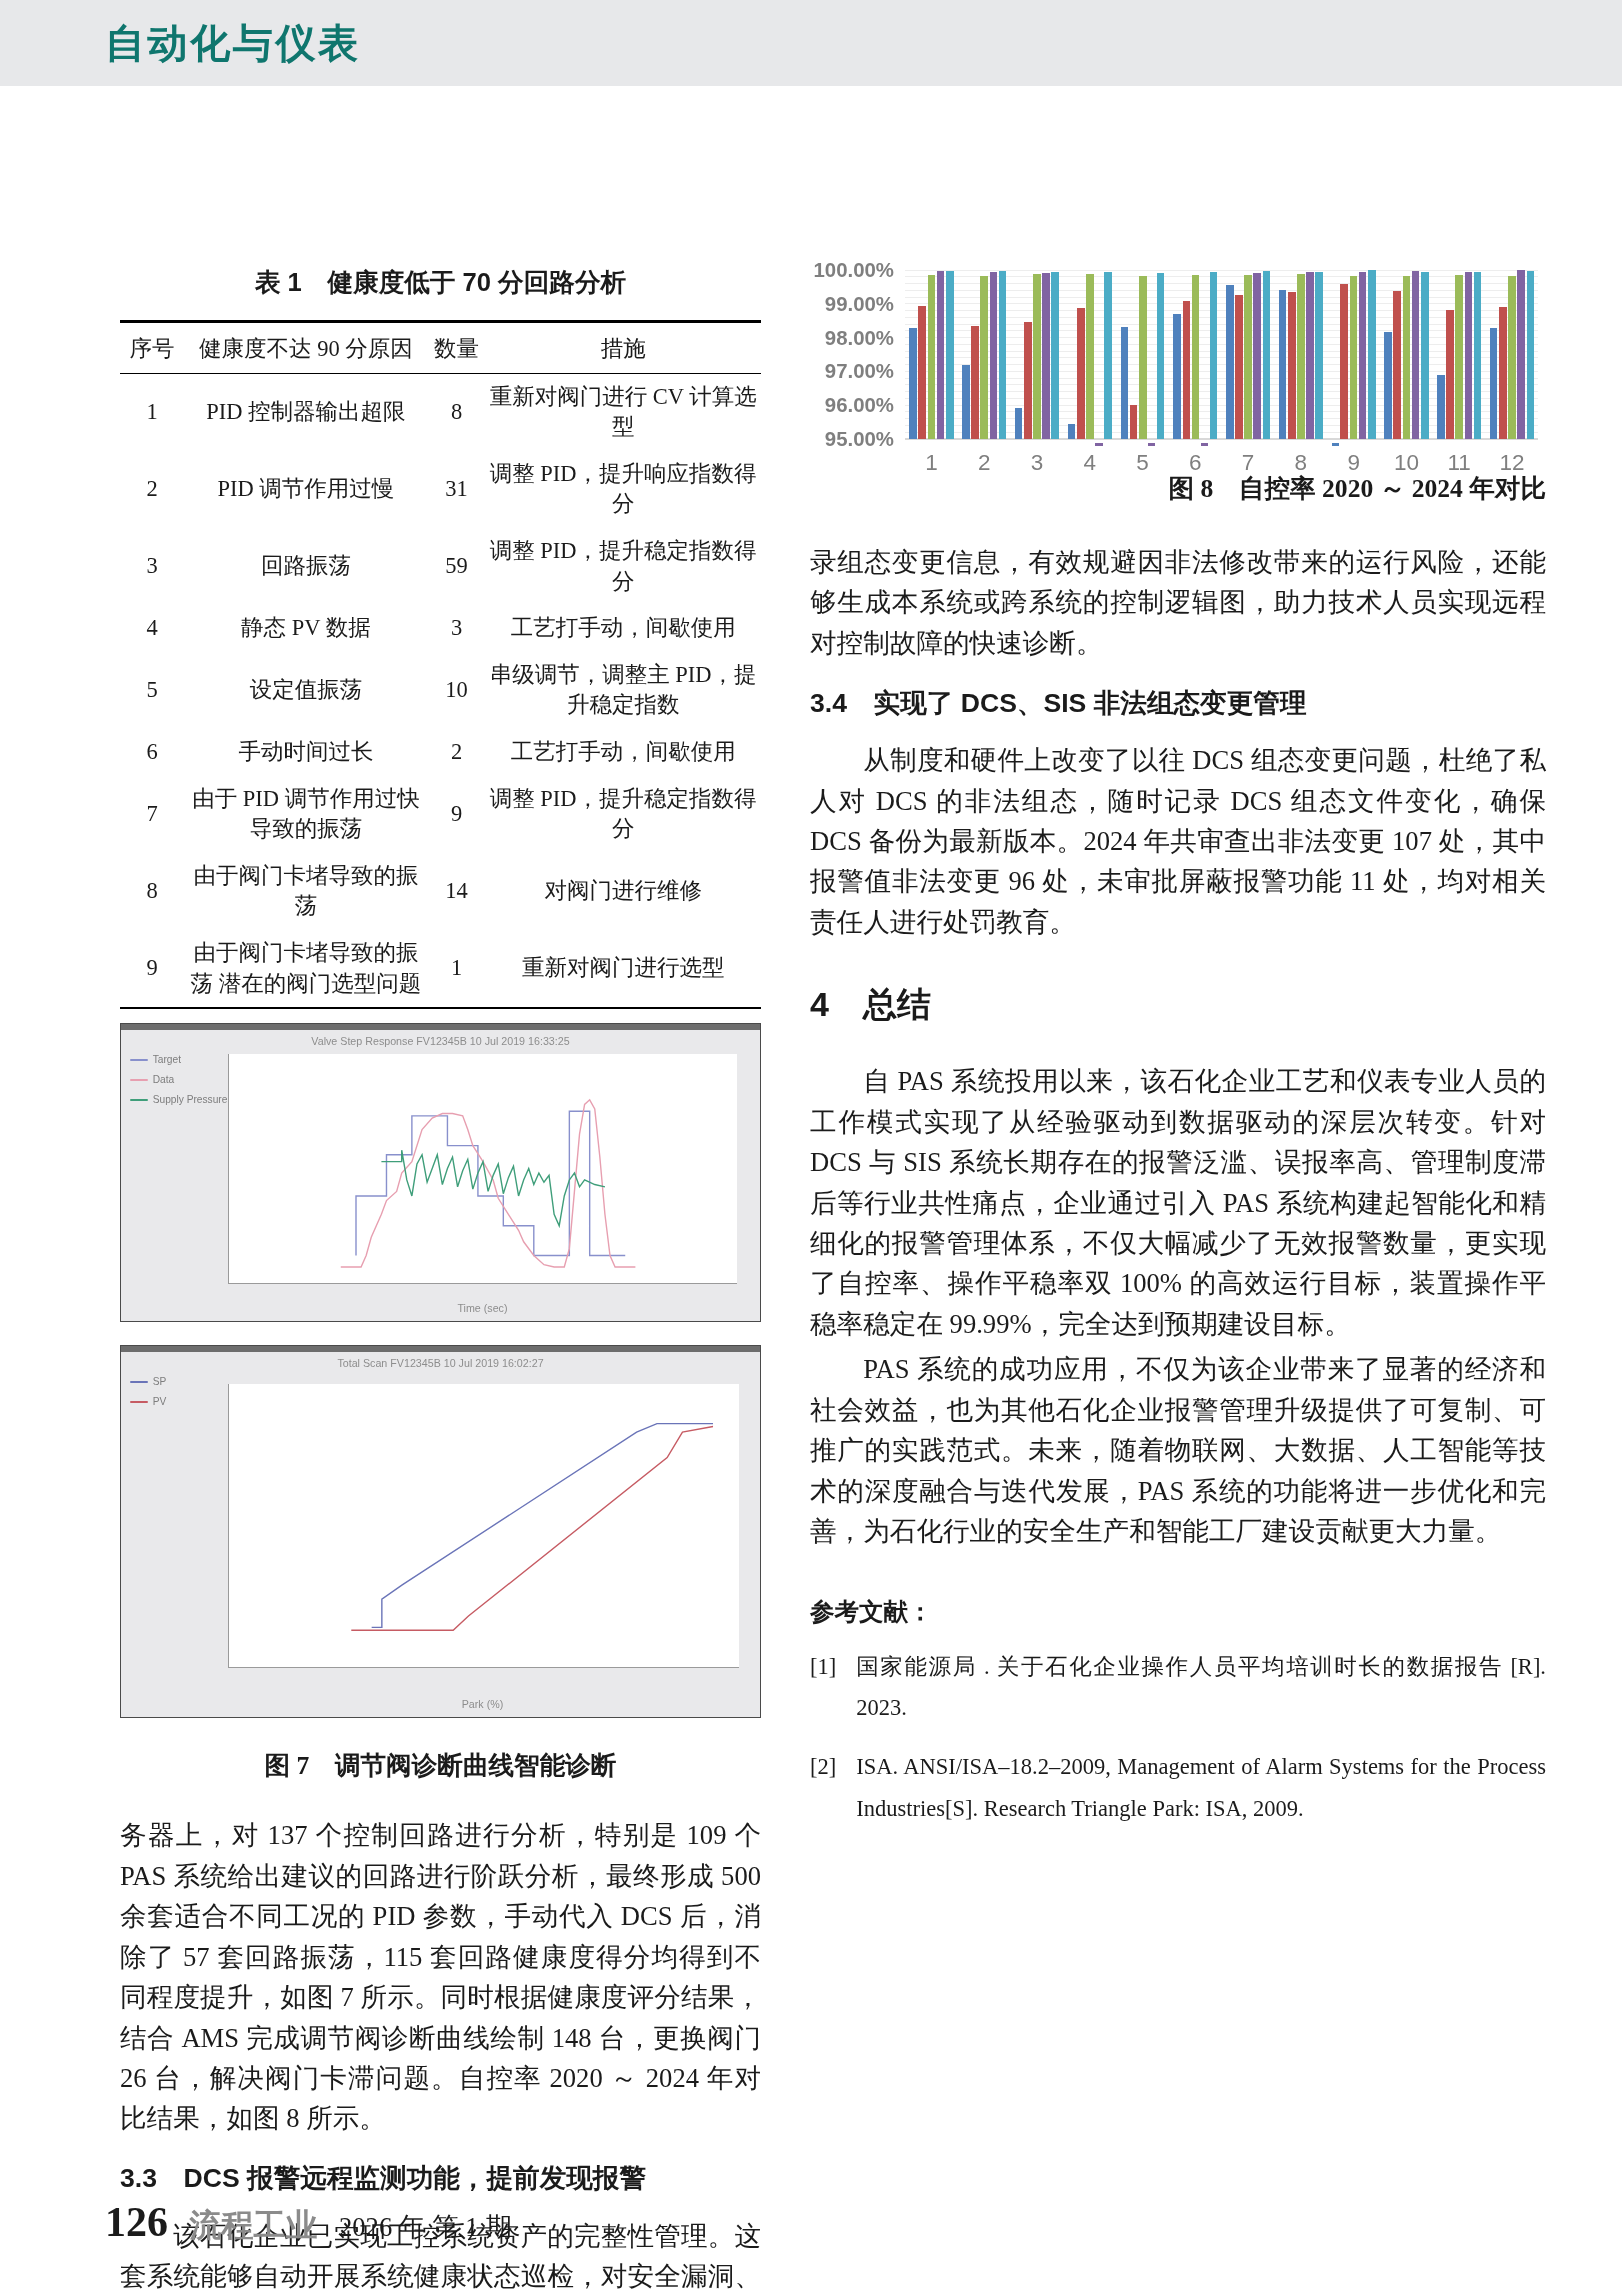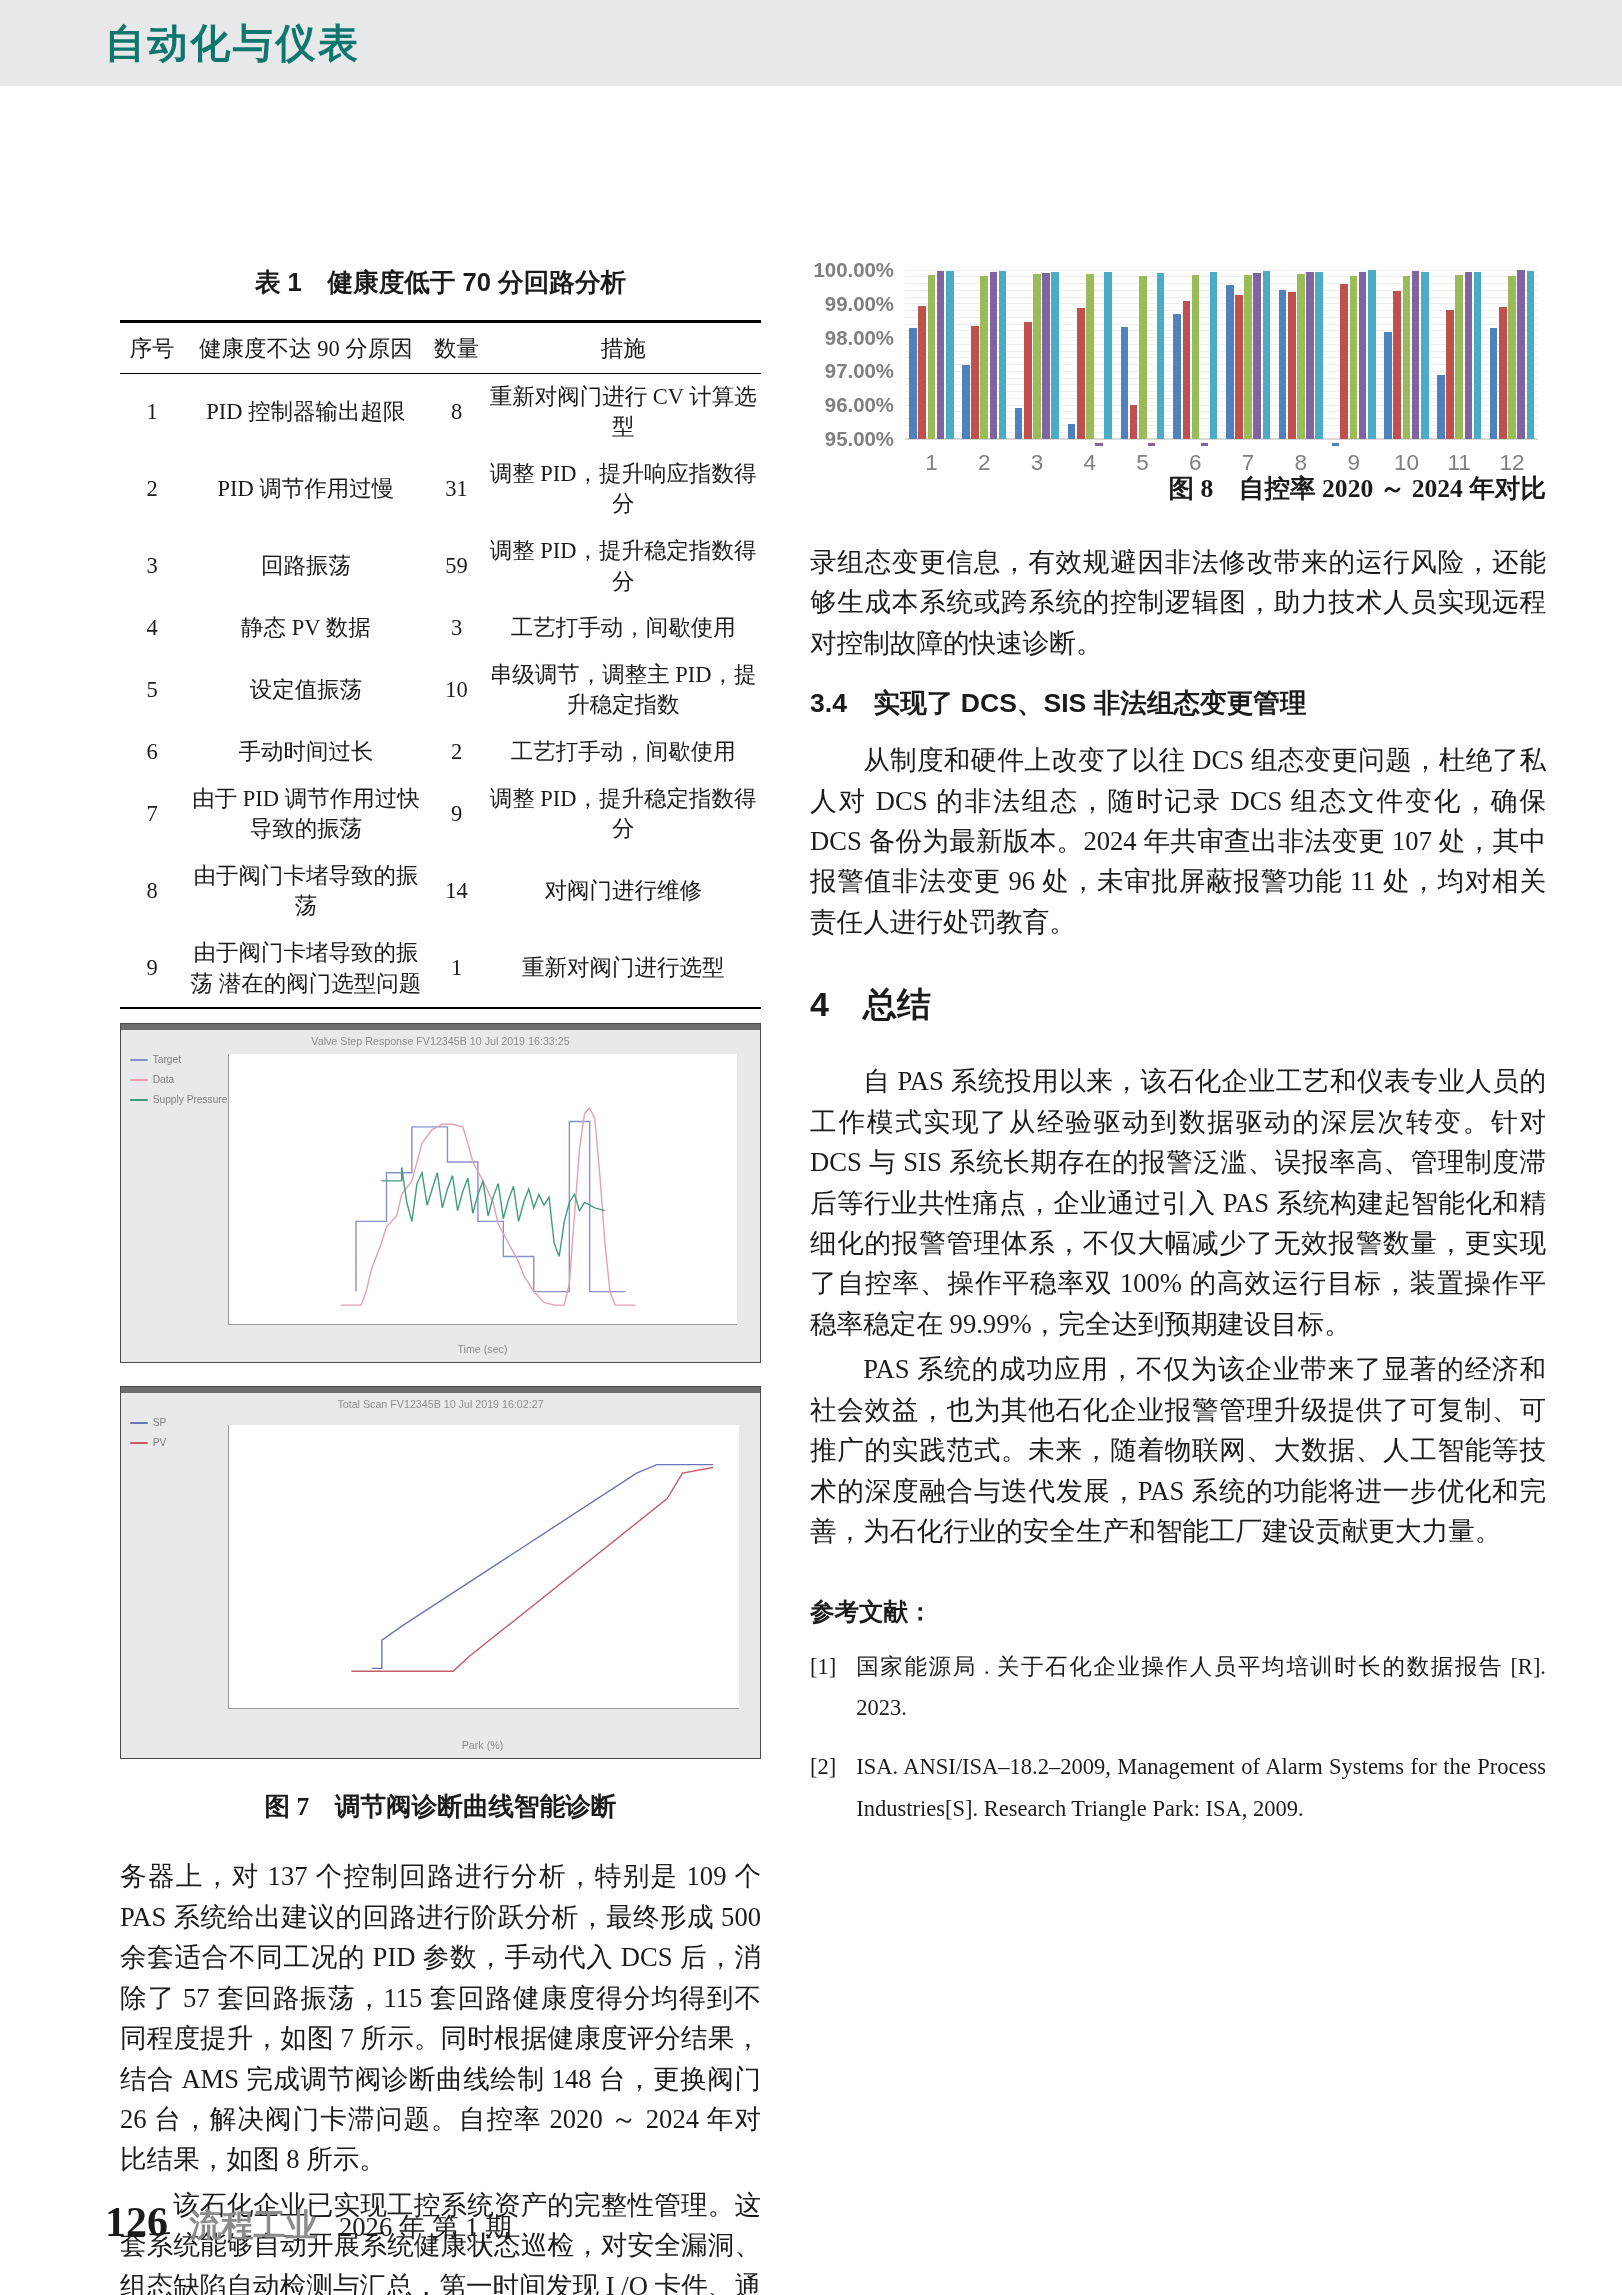--- a/index.html
+++ b/index.html
@@ -15,21 +15,21 @@
   .col-right{width:736px;flex:0 0 auto;padding-top:184px;}
   
   .tbl-title{font-family:"Liberation Sans","DejaVu Sans",sans-serif;font-weight:bold;
         font-size:25.6px;text-align:center;margin-bottom:20.4px;}
   table.t1{width:100%;border-collapse:collapse;border-top:3.6px solid #000;border-bottom:2.6px solid #000;
         font-size:22.5px;}
   table.t1 th{border-bottom:1.5px solid #000;font-weight:normal;padding:9.2px 2px;text-align:center;}
   table.t1 td{padding:8.2px 3.1px;text-align:center;line-height:1.35;}
   
   .panel{position:relative;border:1.5px solid #4a4a4a;background:#e9e9eb;box-sizing:border-box;}
-  .panel-a{height:340px;margin-top:14.3px;}
+  .panel-a{height:299px;margin-top:14.3px;}
   .panel-b{height:373px;margin-top:23px;}
   .panel-tb{height:5.1px;background:#6d6d6d;}
   .panel-title{position:absolute;top:10.2px;left:0;right:0;text-align:center;
         font-family:"Liberation Sans","DejaVu Sans",sans-serif;font-size:10.7px;color:#8d8d8d;}
   .legend7{position:absolute;left:9.2px;top:30px;display:flex;flex-direction:column;gap:9px;
         font-family:"Liberation Sans","DejaVu Sans",sans-serif;font-size:10.2px;color:#7d7d7d;}
   .leg-item{display:flex;align-items:center;gap:5.1px;}
   .leg-line{width:17.4px;height:2px;border-radius:1px;}
   .plot{position:absolute;background:#fff;border-left:1px solid #9a9a9a;border-bottom:1px solid #9a9a9a;}
   .plotA{left:107px;right:23px;top:30px;bottom:37px;}
@@ -208,20 +208,21 @@
               <polyline points="28,86 30,86 30,76 34,71 80,17 84,14 95,14" fill="none" stroke="#6a74b8" stroke-width="1.4" vector-effect="non-scaling-stroke"></polyline>
               <polyline points="24,87 44,87 47,82 86,26 89,17 95,15" fill="none" stroke="#c65b63" stroke-width="1.4" vector-effect="non-scaling-stroke"></polyline>
             </svg>
         </div>
         <div class="xlab">Park (%)</div>
       </div>
 
       <div class="fig-caption">图 7　调节阀诊断曲线智能诊断</div>
 
       <p class="para">务器上，对 137 个控制回路进行分析，特别是 109 个 PAS 系统给出建议的回路进行阶跃分析，最终形成 500 余套适合不同工况的 PID 参数，手动代入 DCS 后，消除了 57 套回路振荡，115 套回路健康度得分均得到不同程度提升，如图 7 所示。同时根据健康度评分结果，结合 AMS 完成调节阀诊断曲线绘制 148 台，更换阀门 26 台，解决阀门卡滞问题。自控率 2020 ～ 2024 年对比结果，如图 8 所示。</p>
+      <div class="h3">3.3　DCS 报警远程监测功能，提前发现报警</div>
       <p class="para indent">该石化企业已实现工控系统资产的完整性管理。这套系统能够自动开展系统健康状态巡检，对安全漏洞、组态缺陷自动检测与汇总，第一时间发现 I /O 卡件、通道、回路和通信等环节的潜在风险。同时，系统能够全程记</p>
     </div>
 
     <div class="col-right">
 
       <div>
         <div class="f8-wrap" id="f8wrap">
             <div class="f8-ylab" style="bottom: 0%;">95.00%</div>
             <div class="f8-grid" style="bottom: 4%;"></div>
             <div class="f8-grid" style="bottom: 8%;"></div>

